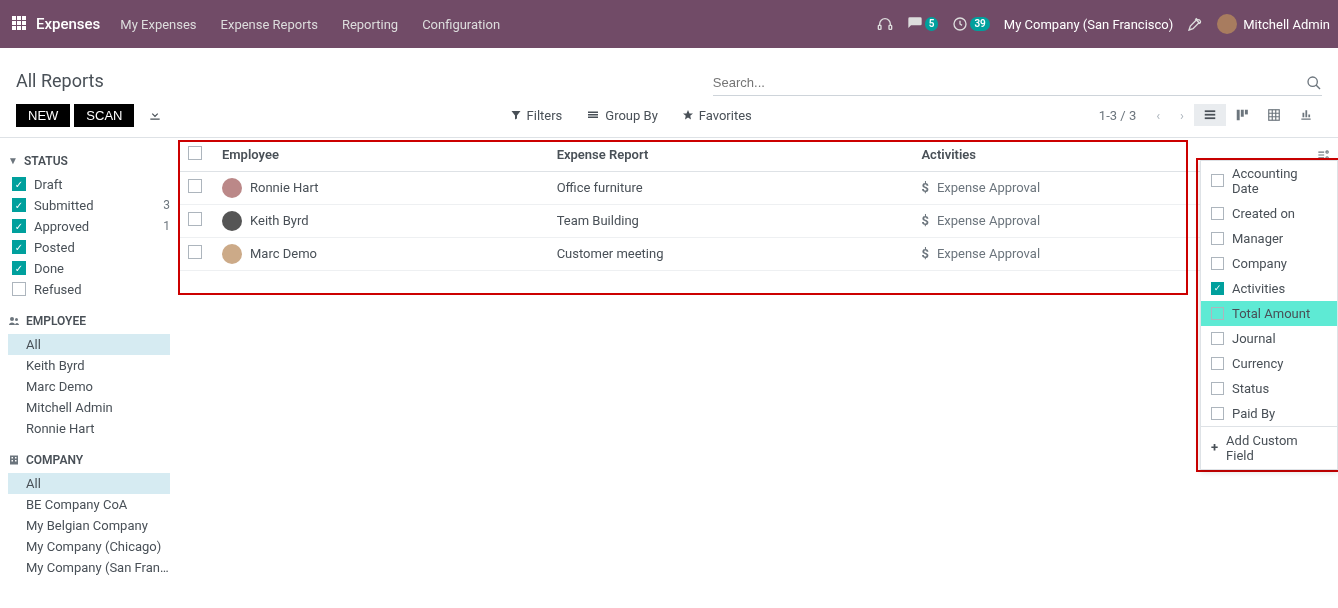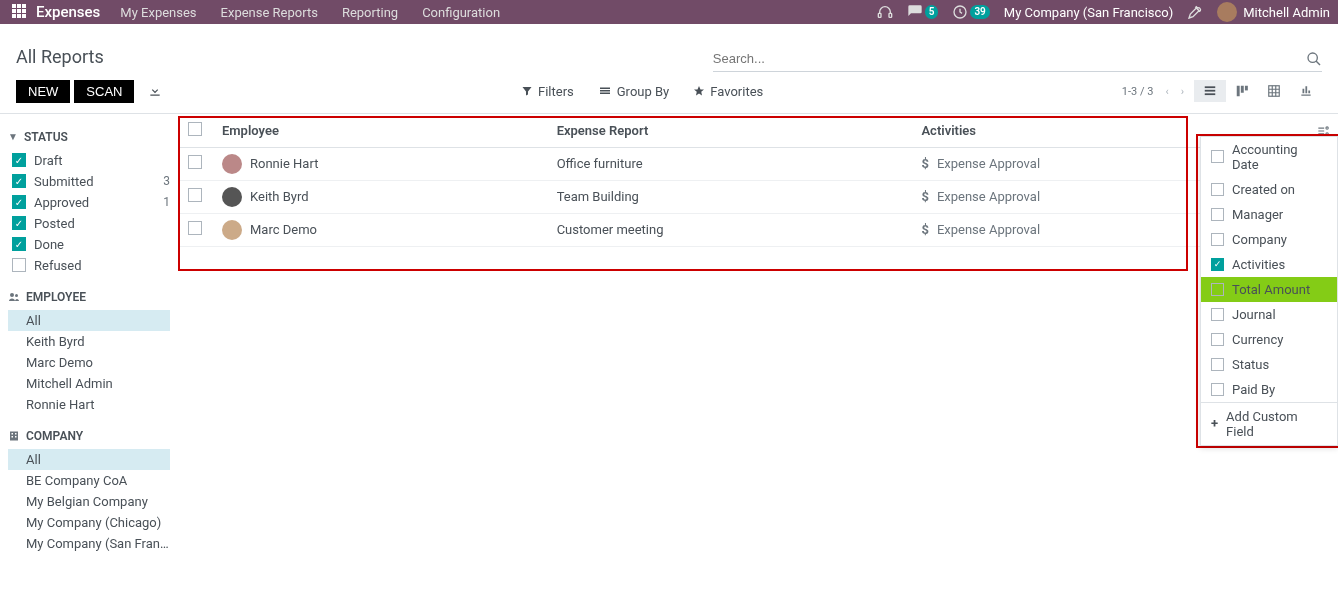--- a/index.html
+++ b/index.html
@@ -1,19 +1,19 @@
 <!DOCTYPE html>
 <html><head>
 <meta charset="utf-8">
 <style>
 * { box-sizing: border-box; margin: 0; padding: 0; }
 body { font-family: -apple-system, BlinkMacSystemFont, "Segoe UI", Roboto, Helvetica, Arial, sans-serif; font-size: 13px; color: #495057; background: #fff; width: 1338px; height: 608px; overflow: hidden; }
 
 
-.navbar { background: #714b67; height: 24px; display: flex; align-items: center; color: #ddd; padding: 0 8px; }
+.navbar { background: #714b67; height: 48px; display: flex; align-items: center; color: #ddd; padding: 0 8px; }
 .navbar .apps-icon { width: 16px; height: 16px; margin: 0 8px 0 4px; display: grid; grid-template-columns: repeat(3,4px); grid-template-rows: repeat(3,4px); gap:1px; }
 .navbar .apps-icon span { background:#fff; width:4px; height:4px; }
 .navbar .brand { color:#fff; font-size:15px; font-weight:500; margin-right: 20px; }
 .navbar .nav-link { color:#ddd; font-size:13px; margin-right: 24px; cursor:pointer; }
 .navbar .spacer { flex:1; }
 .navbar .right { display:flex; align-items:center; gap:14px; }
 .navbar .icon-btn { color:#ddd; cursor:pointer; position:relative; display:flex; align-items:center; }
 .navbar .badge { background:#00a09d; color:#fff; font-size:10px; padding:0 4px; border-radius:8px; margin-left:2px; font-weight:600; line-height:14px; }
 .navbar .company { color:#fff; font-size:13px; }
 .navbar .avatar { width:20px; height:20px; border-radius:50%; background:#a87c5f; margin-right:6px; display:inline-block; }
@@ -28,21 +28,21 @@
 .search-input { flex:1; border:none; outline:none; font-size:13px; color:#6c757d; }
 .search-icon-right { color:#6c757d; cursor:pointer; }
 
 .cp-row2 { display:flex; align-items:center; padding: 8px 16px 10px; }
 .btn { padding: 4px 12px; font-size:13px; border:none; cursor:pointer; border-radius:0; }
 .btn-primary { background:#000000; color:#fff; margin-right:4px; }
 .dl-icon { margin-left:10px; color:#495057; cursor:pointer; }
 .cp-row2 .center { flex:1; display:flex; justify-content:center; gap:24px; }
 .cp-row2 .tool { color:#495057; cursor:pointer; display:flex; align-items:center; gap:5px; font-size:13px; }
 .cp-row2 .right { display:flex; align-items:center; gap:10px; }
-.pager { color:#6c757d; font-size:11px; display:flex; align-items:center; gap:12px; }
+.pager { color:#6c757d; font-size:13px; display:flex; align-items:center; gap:20px; }
 .pager .arrow { cursor:pointer; color:#adb5bd; }
 .view-switch { display:flex; gap:0; }
 .view-btn { padding:4px 8px; cursor:pointer; color:#6c757d; }
 .view-btn.active { background:#e9ecef; color:#495057; }
 
 
 .main { display:flex; height: calc(608px - 32px - 76px); }
 .sidebar { width: 178px; padding: 12px 8px; overflow:auto; }
 .facet-title { display:flex; align-items:center; gap:6px; font-weight:600; color:#495057; margin: 4px 0 6px; font-size:12px; }
 .facet-title .chev { font-size:10px; color:#6c757d; }
@@ -64,21 +64,21 @@
 .emp-avatar { width:20px; height:20px; border-radius:50%; background:#b88; display:inline-block; }
 .activity-cell { display:flex; align-items:center; gap:8px; color:#6c757d; }
 .dollar-icon { font-weight:700; color:#6c757d; }
 .row-cb { width:14px; height:14px; border:1px solid #adb5bd; display:inline-block; }
 .opt-toggle { position:absolute; top:10px; right:8px; color:#6c757d; cursor:pointer; }
 
 
 .fields-panel { position:absolute; top:22px; right:0; width:138px; background:#fff; border:1px solid #dee2e6; box-shadow:0 2px 6px rgba(0,0,0,.15); z-index:5; }
 .fields-outline { position:absolute; top:20px; right:-2px; width:144px; height:314px; border:2px solid #c00; pointer-events:none; z-index:4; }
 .fields-panel .fi { display:flex; align-items:center; padding:5px 10px; cursor:pointer; font-size:13px; }
-.fields-panel .fi.hover { background:#84cc16; }
+.fields-panel .fi.hover { background:#5eead4; }
 .fields-panel .fi .cb { width:13px; height:13px; border:1px solid #adb5bd; margin-right:8px; display:flex; align-items:center; justify-content:center; font-size:9px; color:#fff; }
 .fields-panel .fi .cb.checked { background:#00a09d; border-color:#00a09d; }
 .fields-panel .divider { border-top:1px solid #dee2e6; }
 .fields-panel .add-custom { padding:6px 10px; display:flex; align-items:center; gap:8px; cursor:pointer; font-size:13px; }
 
 svg { display:block; }
 </style>
 </head>
 <body>
 

